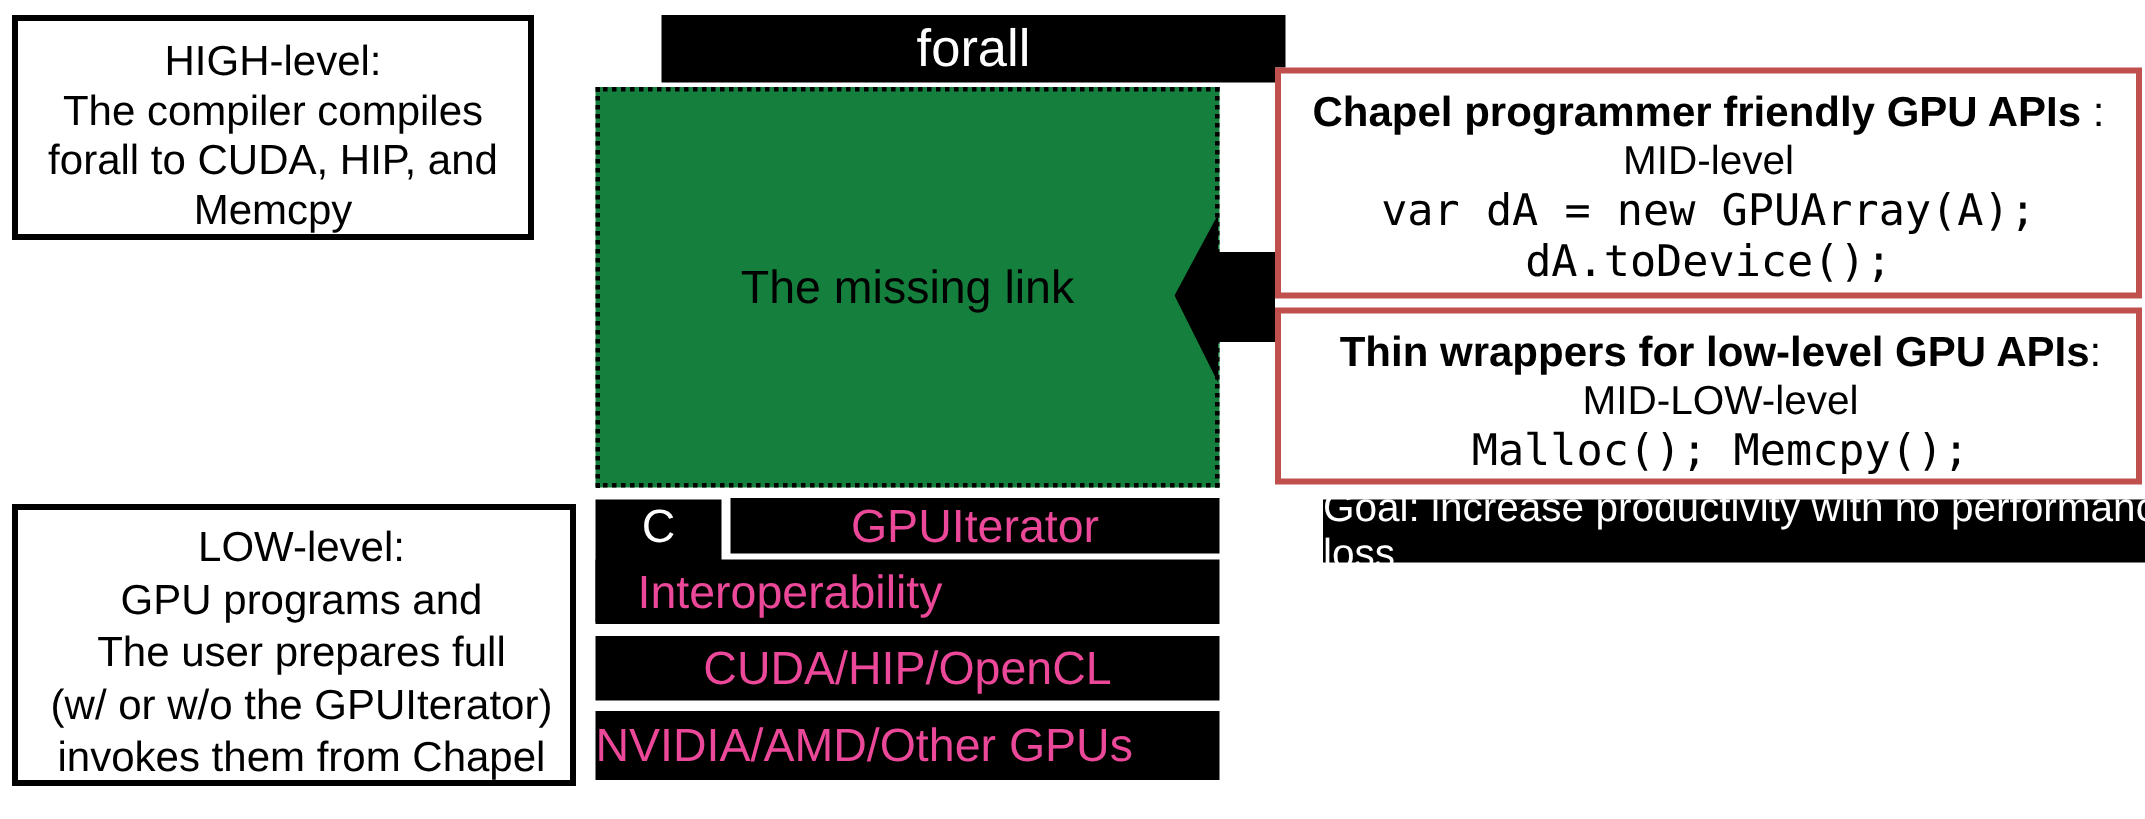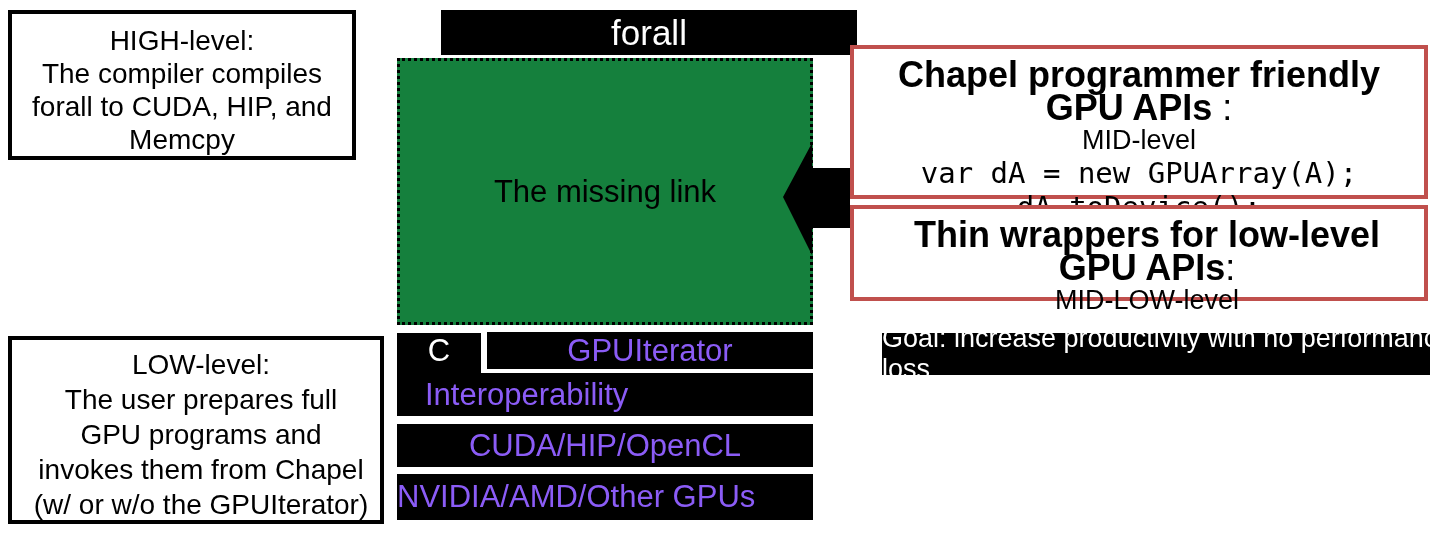--- a/index.html
+++ b/index.html
@@ -32,29 +32,29 @@
 
   
   .arrow-svg{position:absolute;left:783px;top:143px;width:67px;height:112px;}
 
   
   .red-box{
     position:absolute;box-sizing:border-box;border:4px solid #c0504d;background:#fff;
     text-align:center;left:850px;width:578px;
   }
   .red-box.mid{top:45px;height:154px;padding-top:9px;}
-  .red-box.midlow{top:205px;height:96px;padding-top:9px;padding-left:16px;}
-  .rb-title{font-size:36px;line-height:33px;}
+  .red-box.midlow{top:205px;height:118px;padding-top:9px;padding-left:16px;}
+  .rb-title{font-size:28px;line-height:33px;}
   .rb-title .b{font-weight:bold;}
   .rb-level{font-size:27px;line-height:32px;}
   .rb-code{font-family:"DejaVu Sans Mono",monospace;font-size:29px;line-height:34px;}
 
   
   .stack{position:absolute;left:397px;top:332px;width:416px;height:188px;}
-  .stack .blk{position:absolute;background:#000;color:#8b5cf6;display:flex;align-items:center;}
+  .stack .blk{position:absolute;background:#000;color:#ec4899;display:flex;align-items:center;}
   .c-block{left:0;top:1px;width:84px;height:82px;}
   .c-label{position:absolute;left:0;top:0;width:84px;height:37px;display:flex;
     align-items:center;justify-content:center;font-size:31px;color:#fff;}
   .gpuiter-bar{left:90px;top:0;width:326px;height:37px;justify-content:center;font-size:31px;}
   .interop-row{left:0;top:41px;width:416px;height:43px;font-size:31px;padding-left:28px;box-sizing:border-box;}
   .cuda-bar{left:0;top:92px;width:416px;height:43px;justify-content:center;font-size:31px;}
   .gpus-bar{left:0;top:142px;width:416px;height:46px;justify-content:flex-start;font-size:31px;}
 </style>
 </head>
 <body>
@@ -83,20 +83,21 @@
   <div class="red-box mid">
     <div class="rb-title"><span class="b">Chapel programmer friendly GPU APIs</span><span> :</span></div>
     <div class="rb-level">MID-level</div>
     <div class="rb-code">var dA = new GPUArray(A);</div>
     <div class="rb-code">dA.toDevice();</div>
   </div>
 
   <div class="red-box midlow">
     <div class="rb-title"><span class="b">Thin wrappers for low-level GPU APIs</span><span>:</span></div>
     <div class="rb-level">MID-LOW-level</div>
+    <div class="rb-code">Malloc(); Memcpy();</div>
   </div>
 
   <div class="black-bar bar-goal">
     <span>Goal: increase productivity with no performance loss</span>
   </div>
 
   <div class="stack">
     <div class="blk c-block"></div>
     <div class="c-label">C</div>
     <div class="blk gpuiter-bar">
@@ -108,19 +109,19 @@
     <div class="blk cuda-bar">
       <span>CUDA/HIP/OpenCL</span>
     </div>
     <div class="blk gpus-bar">
       <span>NVIDIA/AMD/Other GPUs</span>
     </div>
   </div>
 
   <div class="outline-box low">
     <div>LOW-level:</div>
+    <div>GPU programs and</div>
     <div>The user prepares full</div>
-    <div>GPU programs and</div>
+    <div>(w/ or w/o the GPUIterator)</div>
     <div>invokes them from Chapel</div>
-    <div>(w/ or w/o the GPUIterator)</div>
   </div>
 
 </div>
 
 </body></html>

